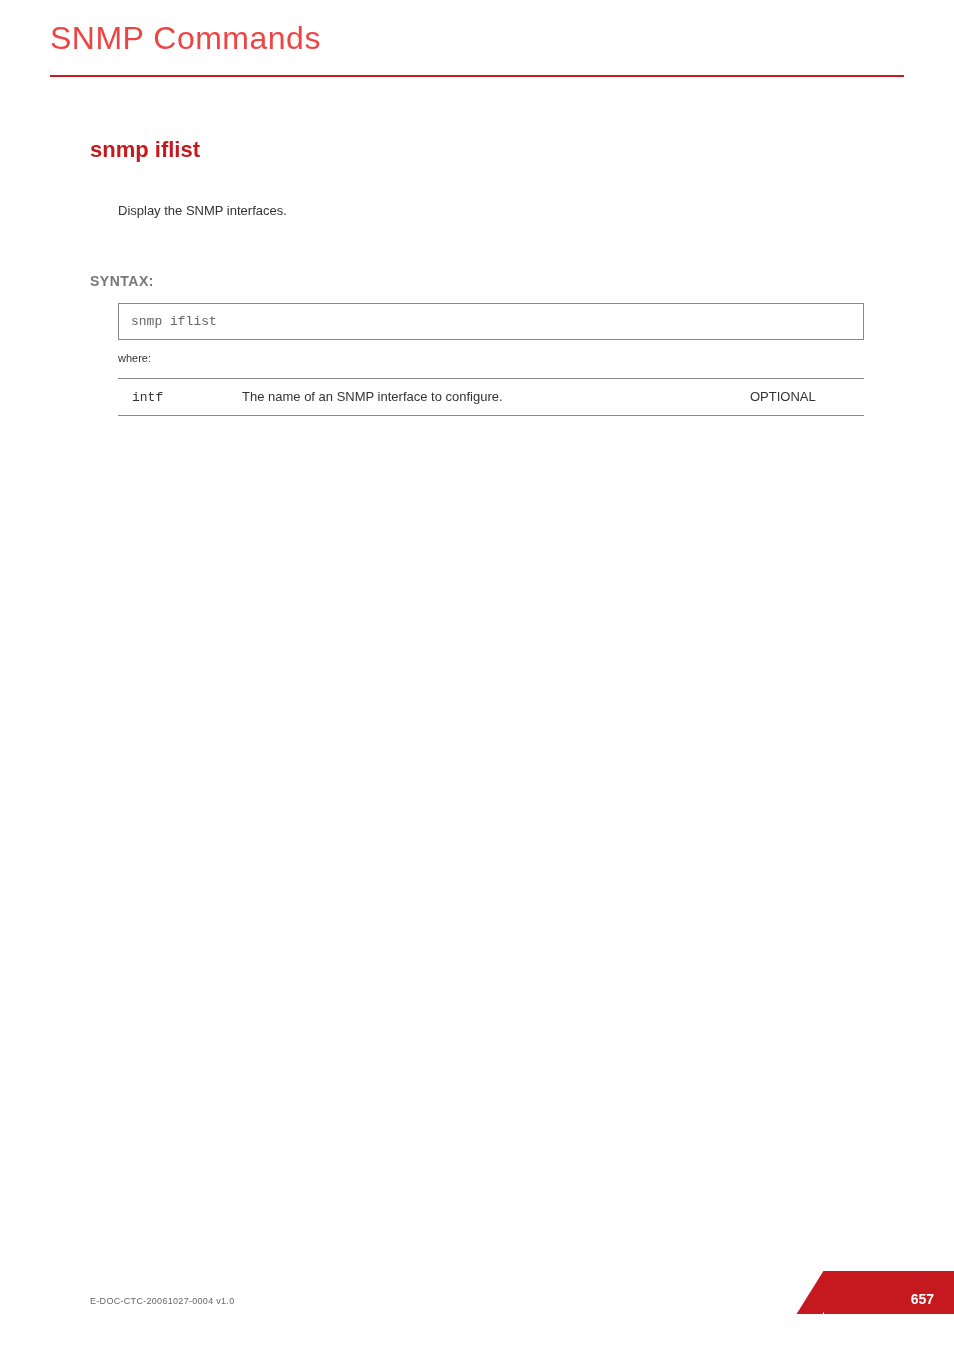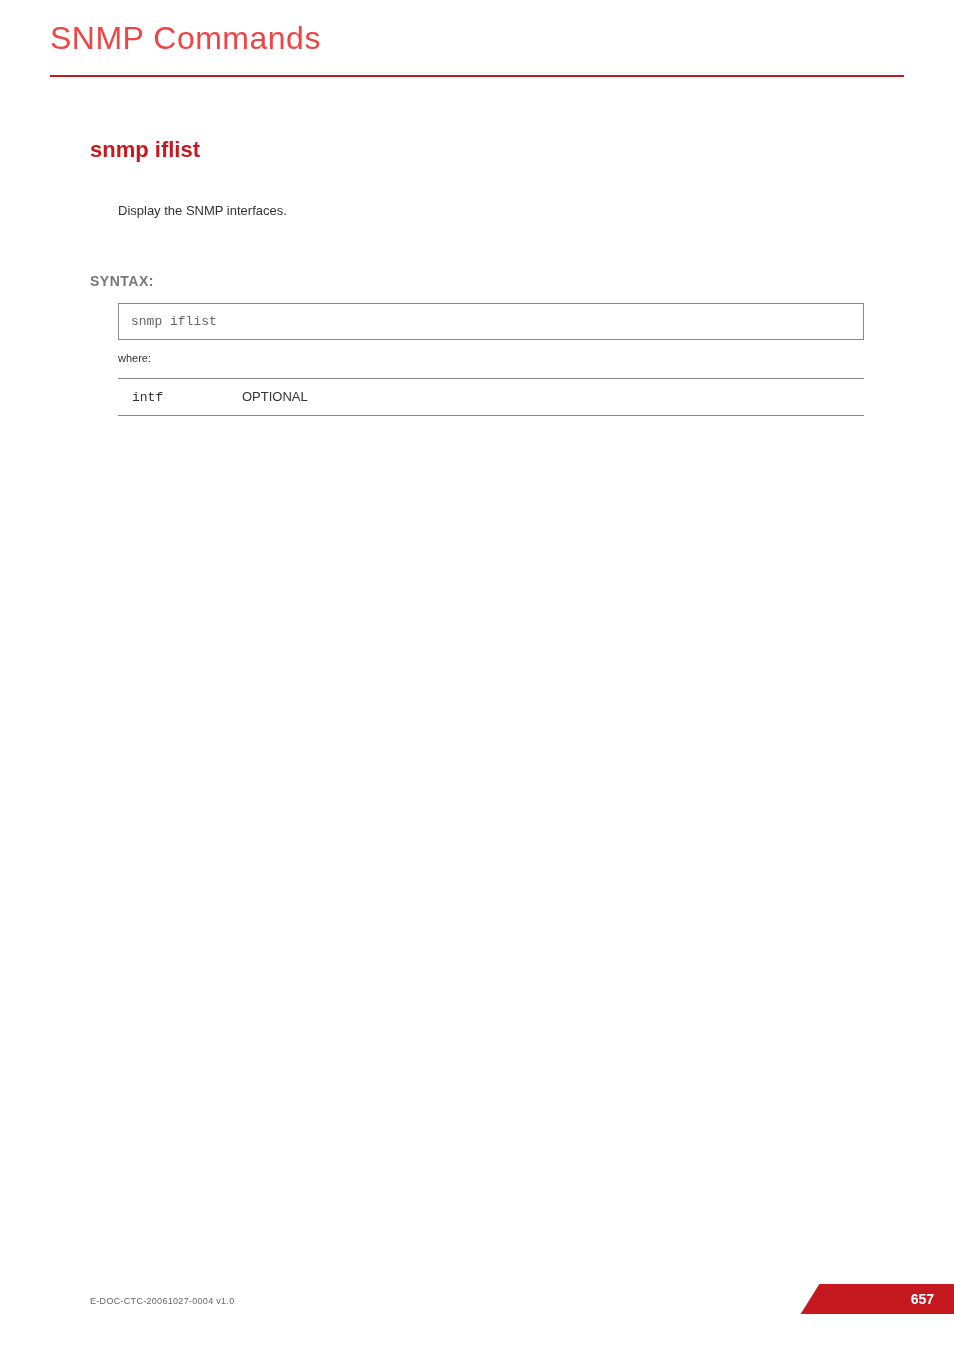--- a/index.html
+++ b/index.html
@@ -114,21 +114,21 @@
       letter-spacing: 0.3px;
     }
     .page-num-box {
       position: absolute;
       right: 0;
       bottom: -8px;
       background: #c5181f;
       color: #ffffff;
       font-size: 14px;
       font-weight: bold;
-      padding: 7px 20px 7px 36px;
+      padding: 20px 20px 7px 36px;
       min-width: 130px;
       text-align: right;
     }
     .page-num-box::before {
       content: "";
       position: absolute;
       left: -14px;
       top: 0;
       bottom: 0;
       width: 26px;
@@ -155,20 +155,21 @@
     <div class="syntax-row">
       <span class="syntax-cmd">snmp iflist</span>
     </div>
   </div>
 
   <div class="where-label">where:</div>
 
   <div class="params-table">
     <div class="param-row">
       <span class="param-name">intf</span>
+      <span class="param-desc">The name of an  SNMP interface to configure.</span>
       <span class="param-req">OPTIONAL</span>
     </div>
   </div>
 </div>
 
 <div class="footer">
   <span class="doc-id">E-DOC-CTC-20061027-0004 v1.0</span>
   <div class="page-num-box">
     <span>657</span>
   </div>

